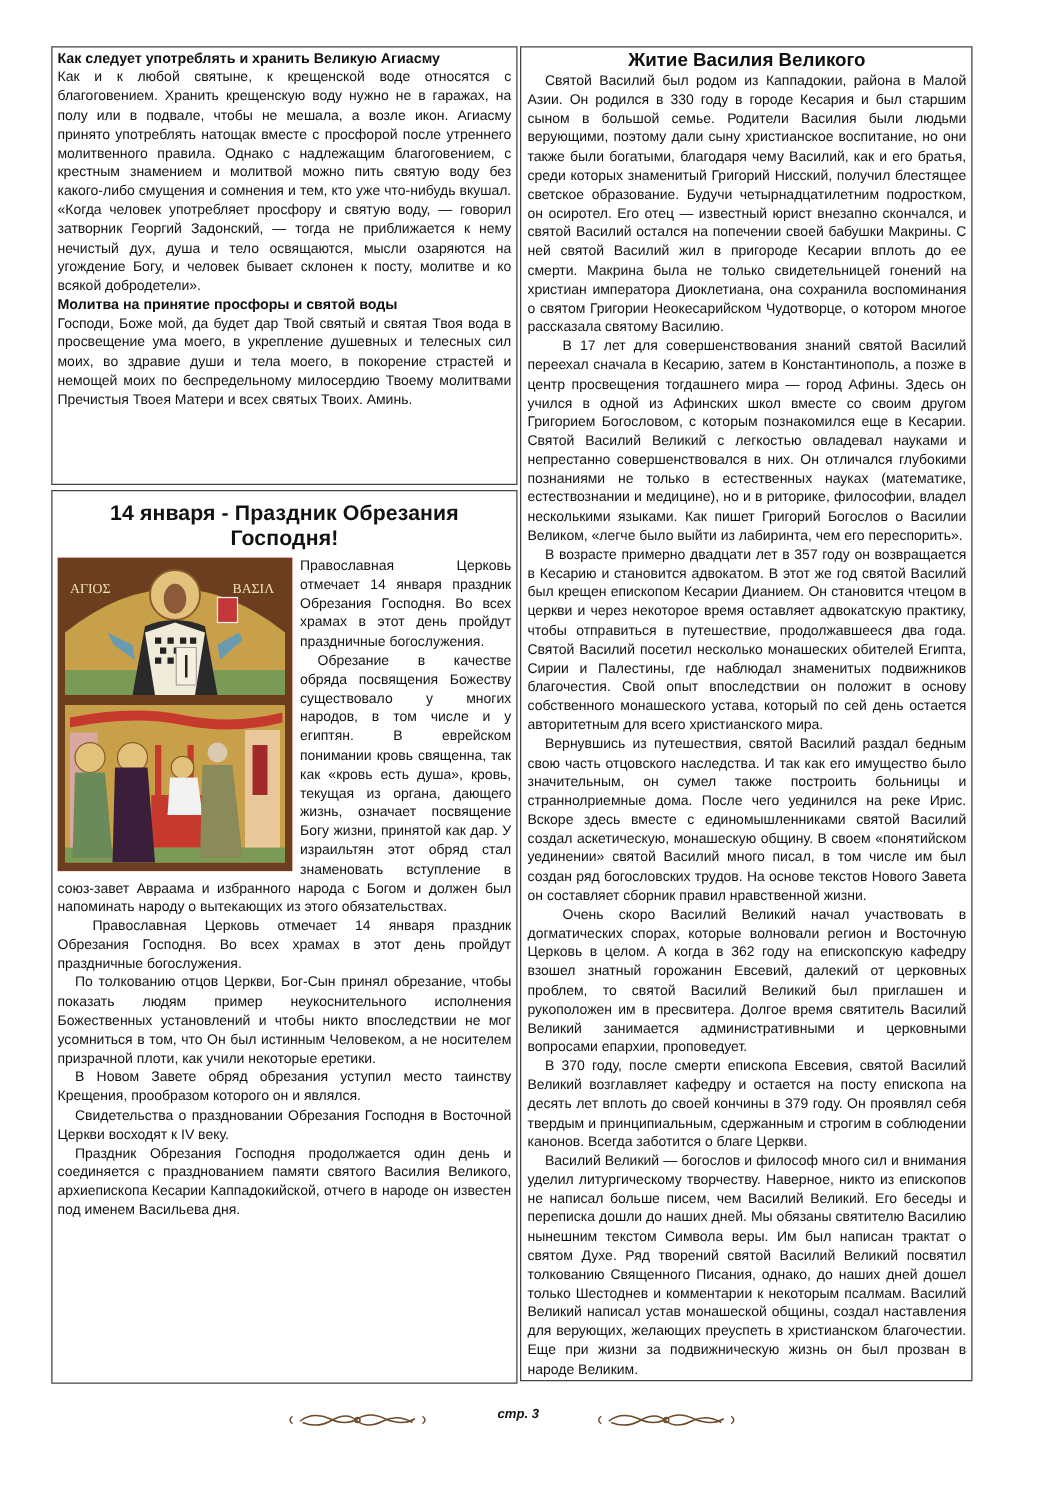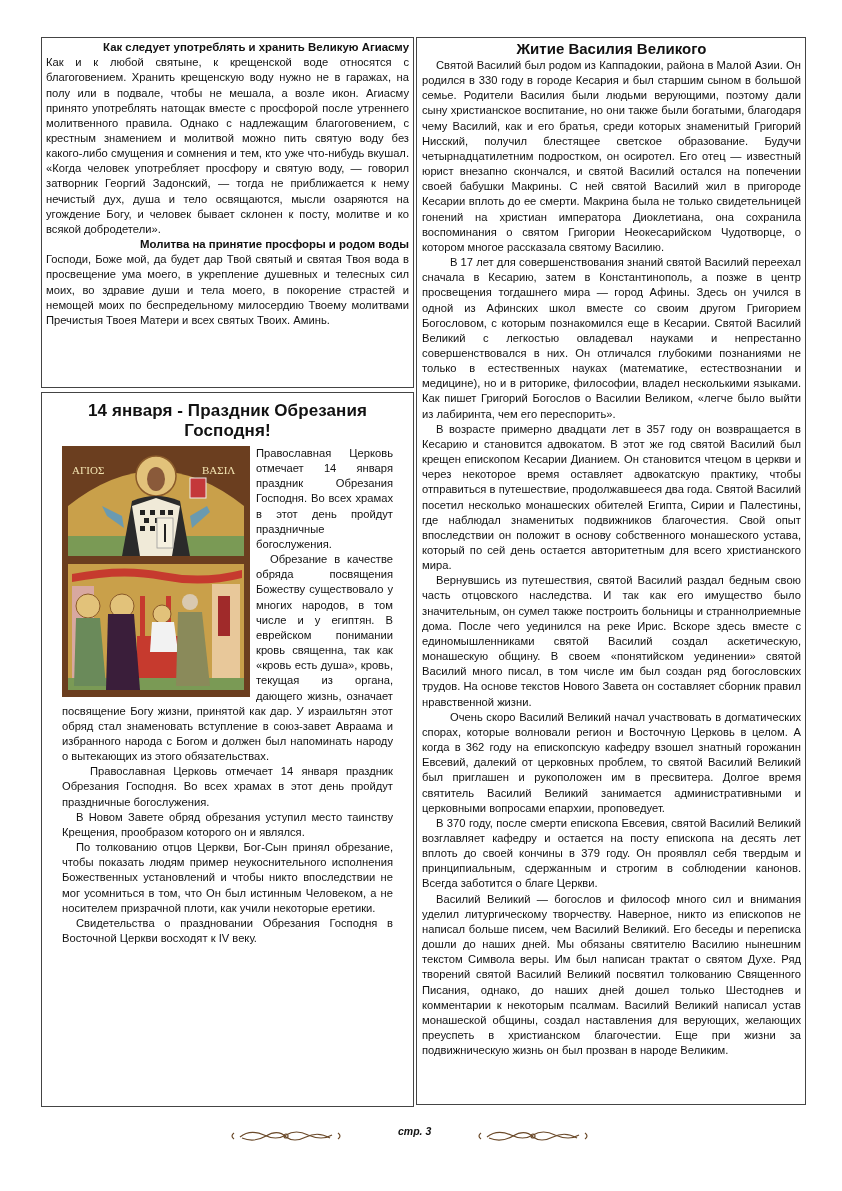--- a/index.html
+++ b/index.html
@@ -2,40 +2,40 @@
 <html><head>
 <meta charset="utf-8">
 <style>
   html, body { margin:0; padding:0; background:#fff; }
   body { width:842px; height:1191px; position:relative; font-family:"Liberation Sans", sans-serif; color:#111; }
   .box { position:absolute; border:1.5px solid #444; box-sizing:border-box; background:#fff; }
   .txt { font-size:11.2px; line-height:15.15px; text-align:justify; margin:0; }
   .txt p { margin:0; }
   .ind { text-indent:14px; }
   .ind2 { text-indent:28px; }
-  .sub { font-weight:bold; text-align:right; font-size:11.4px; line-height:15.2px; }
+  .sub { font-weight:bold; text-align:left; font-size:11.4px; line-height:15.2px; }
   #box1 { left:41px; top:37px; width:373px; height:351px; padding:2px 4px 0 4px; }
-  #box2 { left:41px; top:392px; width:373px; height:715px; padding:0 20px; }
-  #box3 { left:416px; top:37px; width:390px; height:1068px; padding:2px 4px 0 5px; }
+  #box2 { left:41px; top:392px; width:373px; height:715px; padding:0 4px; }
+  #box3 { left:416px; top:37px; width:362px; height:1068px; padding:2px 4px 0 5px; }
   .h1 { font-weight:bold; font-size:17px; text-align:center; margin:8px 0 5px 0; letter-spacing:0.1px; }
   .h2 { font-weight:bold; font-size:15px; text-align:center; margin:0 0 0 0; line-height:18px; }
   .icon { float:left; width:188px; height:251px; margin:0 6px 2px 0; background:#fca5a5; position:relative; }
   .icon svg { width:100%; height:100%; display:block; }
   .footer { position:absolute; top:1125px; left:0; width:756px; height:20px; }
   .pg { position:absolute; left:398px; top:1; font-size:10.5px; font-weight:bold; font-style:italic; }
   .orn { position:absolute; top:4px; width:112px; height:14px; }
 </style>
 </head>
 <body>
 
 <div class="box" id="box1">
   <div class="txt">
     <p class="sub">Как следует употреблять и хранить Великую Агиасму</p>
     <p>Как и к любой святыне, к крещенской воде относятся с благоговением. Хранить крещенскую воду нужно не в гаражах, на полу или в подвале, чтобы не мешала, а возле икон. Агиасму принято употреблять натощак вместе с просфорой после утреннего молитвенного правила. Однако с надлежащим благоговением, с крестным знамением и молитвой можно пить святую воду без какого-либо смущения и сомнения и тем, кто уже что-нибудь вкушал. «Когда человек употребляет просфору и святую воду, — говорил затворник Георгий Задонский, — тогда не приближается к нему нечистый дух, душа и тело освящаются, мысли озаряются на угождение Богу, и человек бывает склонен к посту, молитве и ко всякой добродетели».</p>
-    <p class="sub">Молитва на принятие просфоры и родом воды</p>
+    <p class="sub">Молитва на принятие просфоры и святой воды</p>
     <p>Господи, Боже мой, да будет дар Твой святый и святая Твоя вода в просвещение ума моего, в укрепление душевных и телесных сил моих, во здравие души и тела моего, в покорение страстей и немощей моих по беспредельному милосердию Твоему молитвами Пречистыя Твоея Матери и всех святых Твоих. Аминь.</p>
   </div>
 </div>
 
 <div class="box" id="box2">
   <div class="h1">14 января - Праздник Обрезания Господня!</div>
   <div class="txt">
     <div class="icon" title="Икона: святитель Василий Великий и Обрезание Господне">
       <svg viewBox="0 0 188 251">
         <rect x="0" y="0" width="188" height="251" fill="#6b3e1f"></rect>
@@ -81,23 +81,24 @@
         <path d="M14 172 L38 172 L44 240 L12 240 Z" fill="#6a8a5a"></path>
         <path d="M46 168 L72 168 L78 244 L44 244 Z" fill="#3a1e3a"></path>
         <path d="M90 176 L112 176 L116 206 L88 206 Z" fill="#f2f2f2"></path>
         <path d="M116 166 L140 166 L148 240 L114 240 Z" fill="#8a8a5a"></path>
         <circle cx="128" cy="156" r="8" fill="#d9c9b0"></circle>
       </svg>
     </div>
     <p>Православная Церковь отмечает 14 января праздник Обрезания Господня. Во всех храмах в этот день пройдут праздничные богослужения.</p>
     <p class="ind" style="hyphens:auto;">Обрезание в качестве обряда посвящения Божеству существовало у многих народов, в том числе и у египтян. В еврейском понимании кровь священна, так как «кровь есть душа», кровь, текущая из органа, дающего жизнь, означает посвящение Богу жизни, принятой как дар. У израильтян этот обряд стал знаменовать вступление в союз-завет Авраама и избранного народа с Богом и должен был напоминать народу о вытекающих из этого обязательствах.</p>
     <p class="ind2">Православная Церковь отмечает 14 января праздник Обрезания Господня. Во всех храмах в этот день пройдут праздничные богослужения.</p>
+    <p class="ind">По толкованию отцов Церкви, Бог-Сын принял обрезание, чтобы показать людям пример неукоснительного исполнения Божественных установлений и чтобы никто впоследствии не мог усомниться в том, что Он был истинным Человеком, а не носителем призрачной плоти, как учили некоторые еретики.</p>
     <p class="ind">В Новом Завете обряд обрезания уступил место таинству Крещения, прообразом которого он и являлся.</p>
-    <p class="ind">По толкованию отцов Церкви, Бог-Сын принял обрезание, чтобы показать людям пример неукоснительного исполнения Божественных установлений и чтобы никто впоследствии не мог усомниться в том, что Он был истинным Человеком, а не носителем призрачной плоти, как учили некоторые еретики.</p>
     <p class="ind">Свидетельства о праздновании Обрезания Господня в Восточной Церкви восходят к IV веку.</p>
+    <p class="ind">Праздник Обрезания Господня продолжается один день и соединяется с празднованием памяти святого Василия Великого, архиепископа Кесарии Каппадокийской, отчего в народе он известен под именем Васильева дня.</p>
   </div>
 </div>
 
 <div class="box" id="box3">
   <div class="h2">Житие Василия Великого</div>
   <div class="txt">
     <p class="ind">Святой Василий был родом из Каппадокии, района в Малой Азии. Он родился в 330 году в городе Кесария и был старшим сыном в большой семье. Родители Василия были людьми верующими, поэтому дали сыну христианское воспитание, но они также были богатыми, благодаря чему Василий, как и его братья, среди которых знаменитый Григорий Нисский, получил блестящее светское образование. Будучи четырнадцатилетним подростком, он осиротел. Его отец  — известный юрист внезапно скончался, и святой Василий остался на попечении своей бабушки Макрины. С ней святой Василий жил в пригороде Кесарии вплоть до ее смерти. Макрина была не только свидетельницей гонений на христиан императора Диоклетиана, она сохранила воспоминания о святом Григории Неокесарийском Чудотворце, о котором многое рассказала святому Василию.</p>
     <p class="ind2">В 17 лет для совершенствования знаний святой Василий переехал сначала в Кесарию, затем в Константинополь, а позже в центр просвещения тогдашнего мира — город Афины. Здесь он учился в одной из Афинских школ вместе со своим другом Григорием Богословом, с которым познакомился еще в Кесарии. Святой Василий Великий с легкостью овладевал науками и непрестанно совершенствовался в них. Он отличался глубокими познаниями не только в естественных науках (математике, естествознании и медицине), но и в риторике, философии, владел несколькими языками. Как пишет Григорий Богослов о Василии Великом, «легче было выйти из лабиринта, чем его переспорить».</p>
     <p class="ind">В возрасте примерно двадцати лет в 357 году он возвращается в Кесарию и становится адвокатом. В этот же год святой Василий был крещен епископом Кесарии Дианием. Он становится чтецом в церкви и через некоторое время оставляет адвокатскую практику, чтобы отправиться в путешествие, продолжавшееся два года. Святой Василий посетил несколько монашеских обителей Египта, Сирии и Палестины, где наблюдал знаменитых подвижников благочестия. Свой опыт впоследствии он положит в основу собственного монашеского устава, который по сей день остается авторитетным для всего христианского мира.</p>
     <p class="ind">Вернувшись из путешествия, святой Василий раздал бедным свою часть отцовского наследства. И так как его имущество было значительным, он сумел также построить больницы и страннолриемные дома. После чего уединился на реке Ирис. Вскоре здесь вместе с единомышленниками святой Василий создал аскетическую, монашескую общину. В своем «понятийском уединении» святой Василий много писал, в том числе им был создан ряд богословских трудов. На основе текстов Нового Завета он составляет сборник правил нравственной жизни.</p>

